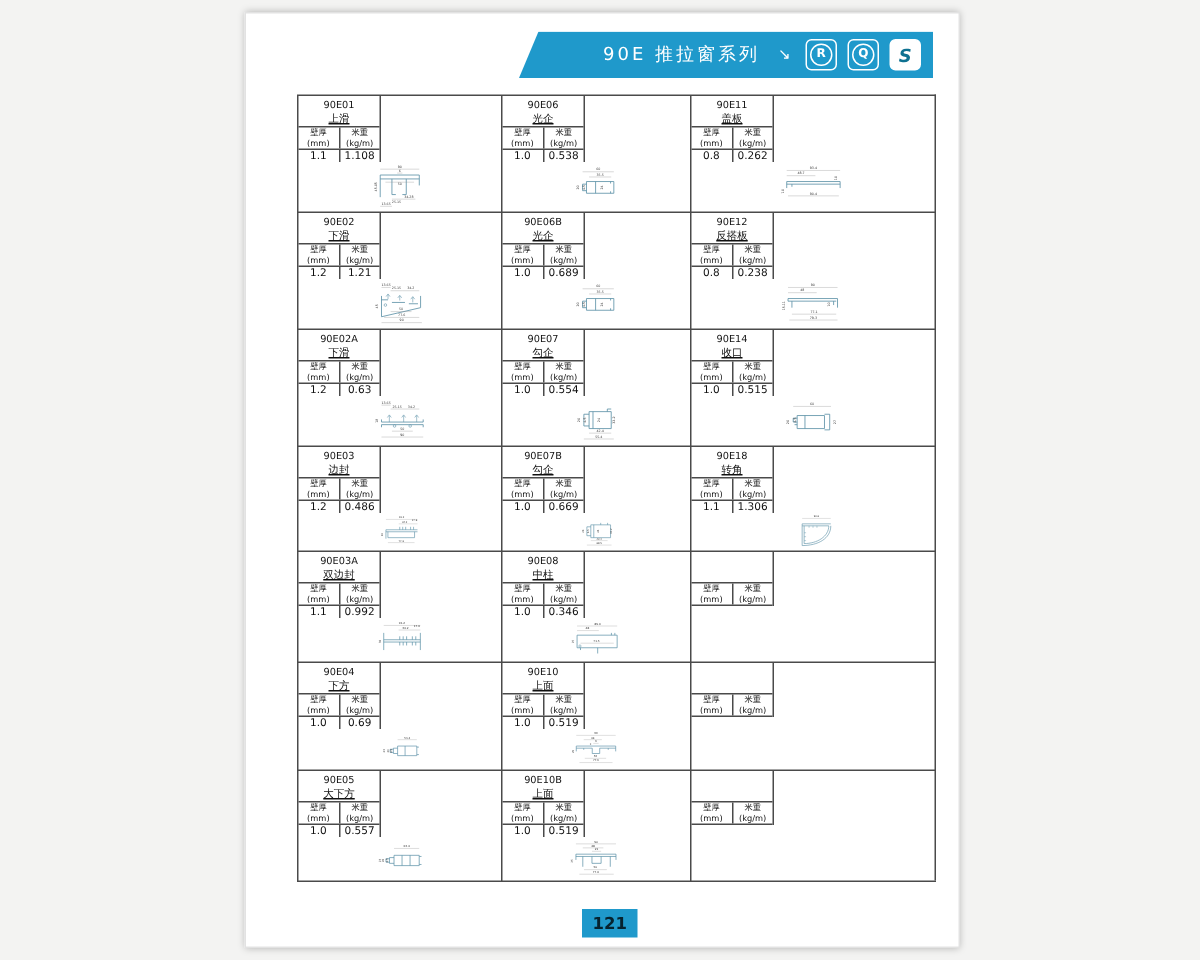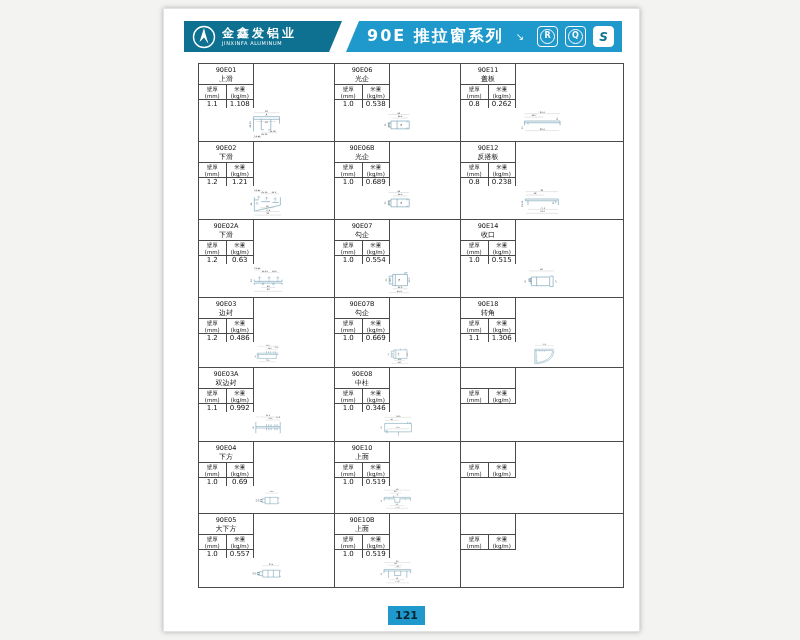--- a/index.html
+++ b/index.html
@@ -9,38 +9,38 @@
   
   .banner{position:absolute;left:20px;top:12px;width:438px;height:31px;}
   .b-left{position:absolute;left:0;top:0;width:158px;height:100%;background:#0e7191;
     clip-path:polygon(0 0,100% 0,calc(100% - 13px) 100%,0 100%);
     display:flex;align-items:center;padding-left:7px;box-sizing:border-box;gap:5px;}
   .b-right{position:absolute;left:162px;right:0;top:0;height:100%;background:#1f99cb;
     clip-path:polygon(13px 0,100% 0,100% 100%,0 100%);
     display:flex;align-items:center;}
   .brand-cn{color:#fff;font-size:12px;font-weight:bold;letter-spacing:3px;line-height:1.1;white-space:nowrap;}
   .brand-en{color:#fff;font-size:5px;letter-spacing:.6px;white-space:nowrap;}
-  .series{color:#fff;font-size:16px;font-weight:bold;letter-spacing:2px;margin-left:21px;white-space:nowrap;}
+  .series{color:#fff;font-size:12px;font-weight:normal;letter-spacing:2px;margin-left:56px;white-space:nowrap;}
   .arrow{color:#fff;font-size:10px;margin-left:12px;}
   .certs{margin-left:auto;margin-right:8px;display:flex;gap:7px;}
   .cert{width:21px;height:21px;border:1.5px solid #fff;border-radius:4px;box-sizing:border-box;
     display:flex;align-items:center;justify-content:center;}
   .cert .ring{width:13px;height:13px;border:1px solid #fff;border-radius:50%;color:#fff;
     font-size:8px;line-height:11px;text-align:center;font-weight:bold;}
   .cert.s{background:#fff;border-color:#fff;}
   .cert.s .sg{color:#0e7191;font-weight:bold;font-size:12px;font-style:italic;line-height:1;}
   
   .tbl{position:absolute;left:34px;top:54px;width:426px;height:524px;display:grid;
     grid-template-columns:136px 126px 164px;grid-template-rows:78px 78px 78px 70px 74px 72px 74px;
     border-top:1px solid #4a4a4a;border-right:1px solid #4a4a4a;box-sizing:border-box;background:#fff;}
   .cell{border-left:1px solid #4a4a4a;border-bottom:1px solid #4a4a4a;display:flex;box-sizing:border-box;flex-direction:column;}
   .info{width:55px;flex:none;border-right:1px solid #4a4a4a;display:flex;flex-direction:column;box-sizing:border-box;}
   .hd{height:21px;border-bottom:1px solid #4a4a4a;text-align:center;padding-top:2px;box-sizing:border-box;}
   .code{font-size:6.5px;color:#111;}
-  .pname{font-size:7px;color:#111;}
+  .pname{font-size:7px;color:#111;text-decoration:underline;}
   .lblrow{height:15px;border-bottom:1px solid #4a4a4a;display:flex;box-sizing:border-box;}
   .lbl{flex:1;text-align:center;font-size:5.5px;line-height:1.2;padding-top:1px;color:#111;}
   .lbl:first-child{border-right:1px solid #4a4a4a;}
   .lbl span{display:block;}
   .vals{flex:1;display:flex;}
   .val{flex:1;display:flex;align-items:center;justify-content:center;font-size:7px;color:#111;}
   .val:first-child{border-right:1px solid #4a4a4a;}
   .draw{flex:1;position:relative;}
   .draw svg{position:absolute;left:0;top:0;width:100%;height:100%;}
   .geo path,.geo circle{fill:none;stroke:#5f93a9;stroke-width:1.3;}
@@ -51,30 +51,20 @@
   .note{position:absolute;left:34px;top:585px;font-size:7px;font-weight:bold;color:#111;letter-spacing:.3px;white-space:nowrap;}
   .pagenum{position:absolute;left:224px;top:597px;width:37px;height:19px;background:#1f99cb;
     color:#06232f;font-size:11px;font-weight:bold;display:flex;align-items:center;justify-content:center;}
 </style>
 </head>
 <body>
 
 <div class="page">
 
   <div class="banner">
-    <div class="b-left">
-      <svg width="26" height="26" viewBox="0 0 26 26">
-        <circle cx="13" cy="13" r="10.5" fill="none" stroke="#fff" stroke-width="1.4"></circle>
-        <path d="M13,4 L8.5,18 L13,13.5 L17.5,20 L14.5,10 Z" fill="#fff"></path>
-      </svg>
-      <div>
-        <div class="brand-cn">金鑫发铝业</div>
-        <div class="brand-en">JINXINFA ALUMINUM</div>
-      </div>
-    </div>
     <div class="b-right">
       <div class="series">90E 推拉窗系列</div>
       <div class="arrow">↘</div>
       <div class="certs">
         <div class="cert">
             <span class="ring">R</span>
           </div>
         <div class="cert">
             <span class="ring">Q</span>
           </div>

